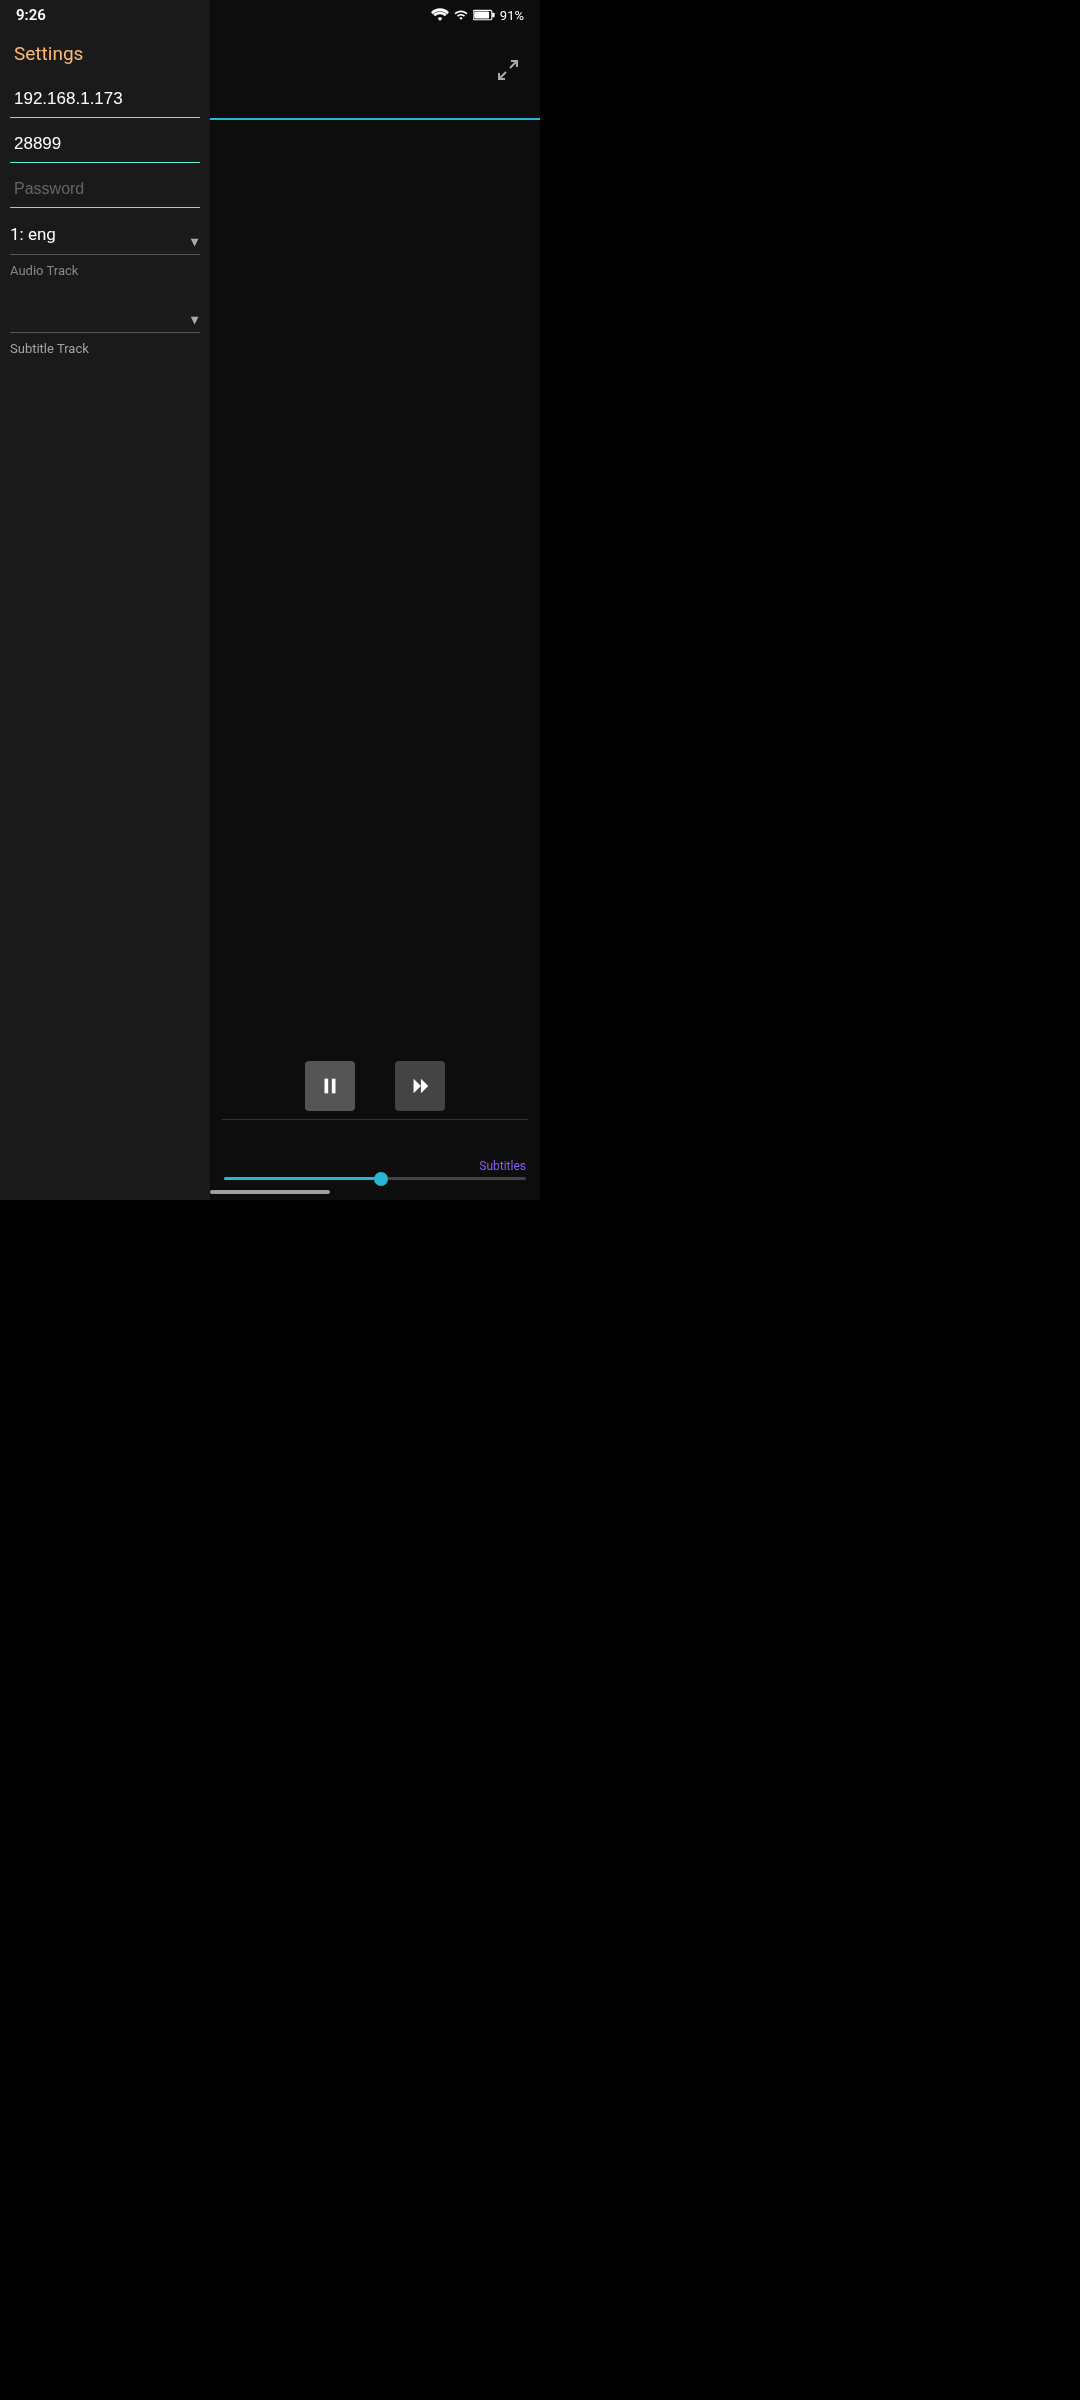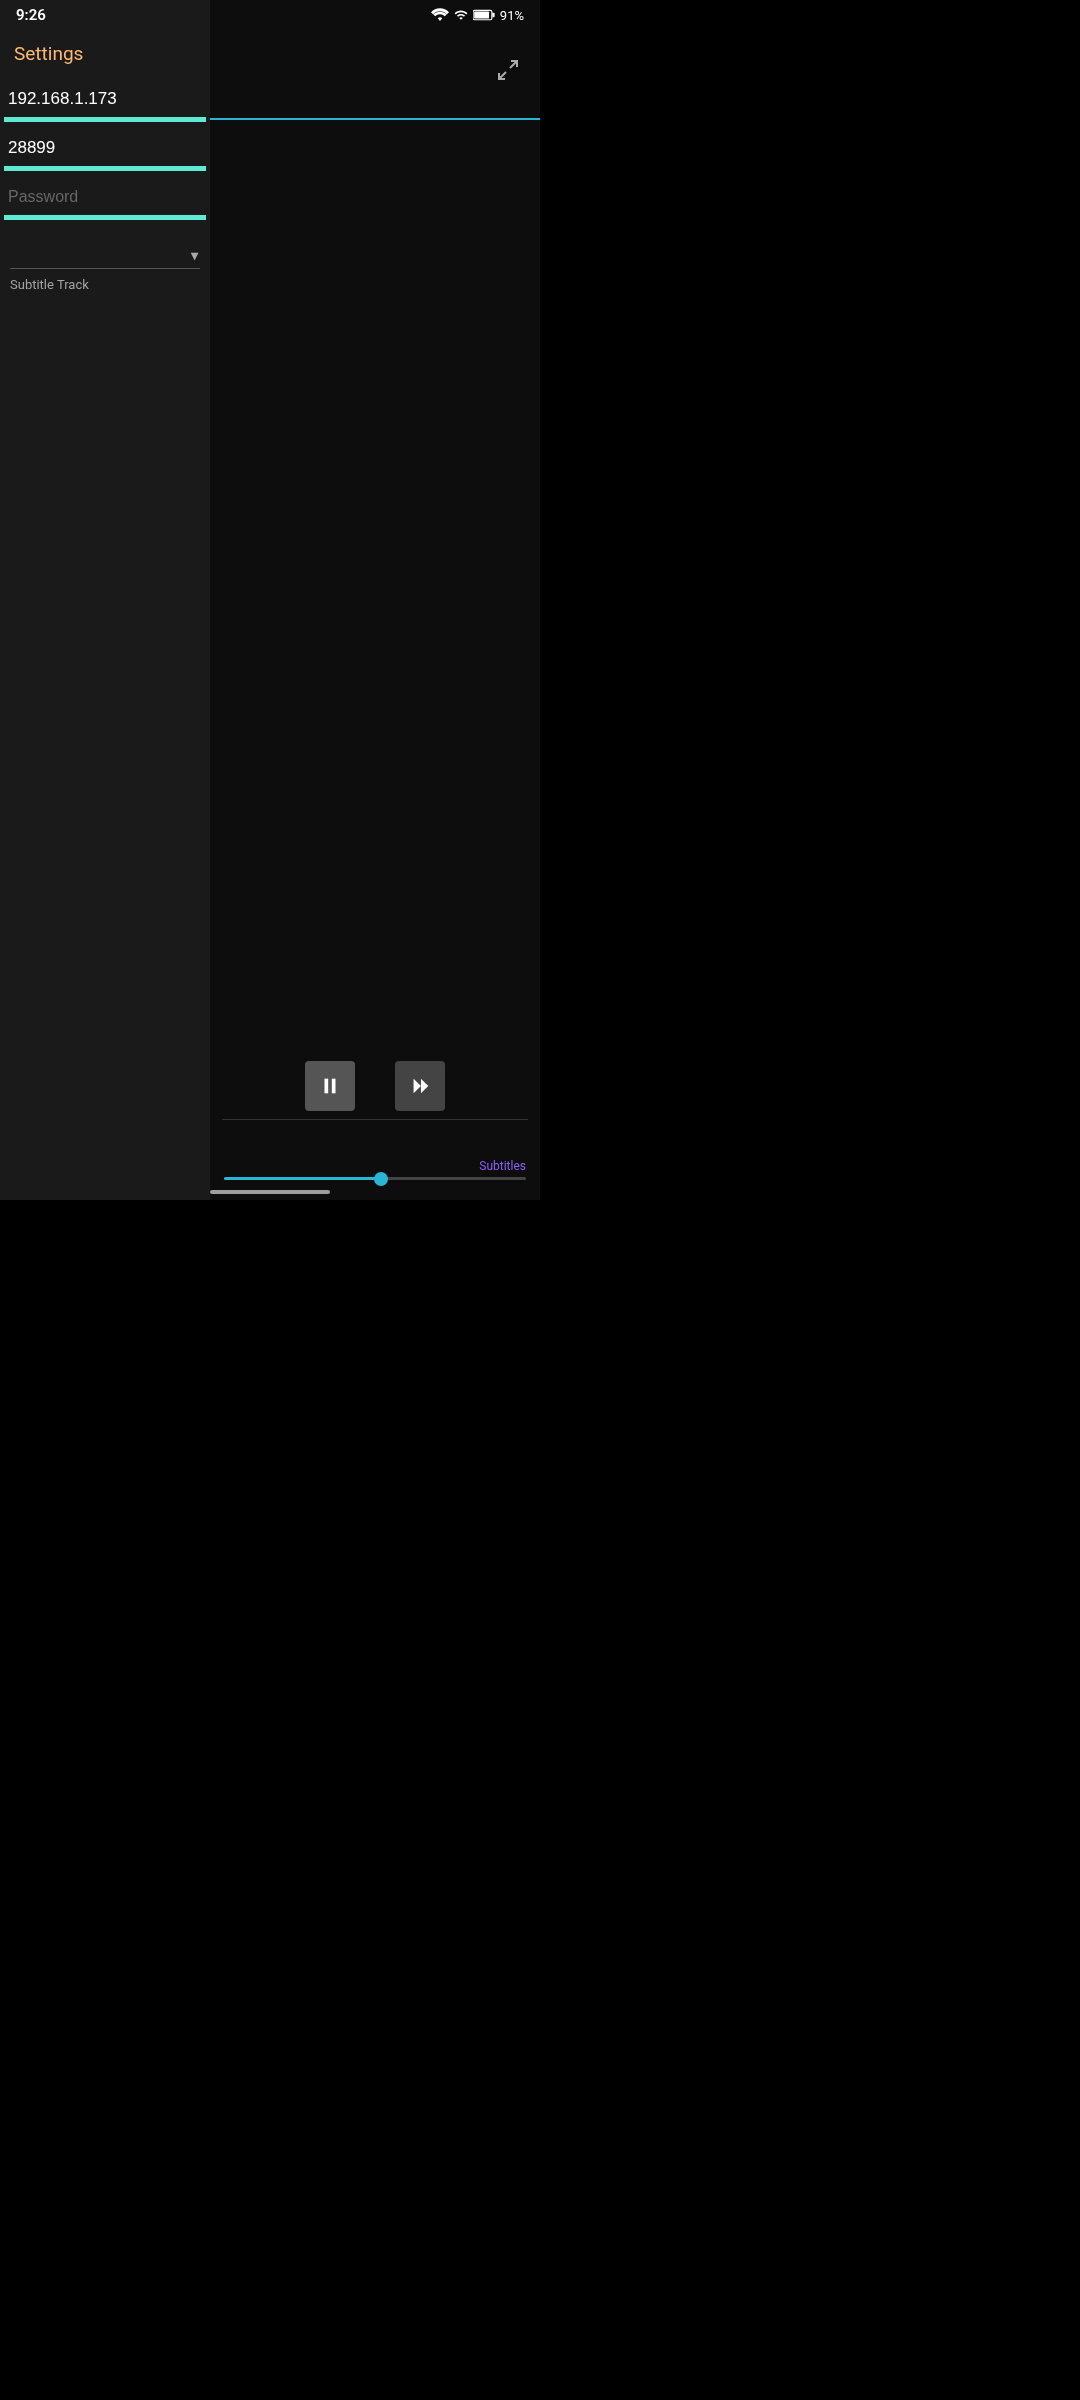--- a/index.html
+++ b/index.html
@@ -71,22 +71,22 @@
       flex-direction: column;
     }
 
     .settings-title {
       padding: 42px 14px 12px 14px;
       font-size: 19px;
       color: #fdba74;
     }
 
     .settings-field {
-      margin: 4px 4px;
-      border-bottom: 5px solid #5eead4;
+      margin: 4px 10px;
+      border-bottom: 1px solid #5eead4;
       padding: 8px 4px;
     }
 
     .settings-field input {
       background: transparent;
       border: none;
       color: #fff;
       font-size: 17px;
       width: 100%;
       outline: none;
@@ -324,20 +324,26 @@
   </div>
 
   <div class="settings-field">
     <input type="text" value="28899" style="">
   </div>
 
   <div class="settings-field">
     <input type="password" placeholder="Password" style="">
   </div>
 
+  <div class="audio-section">
+    <div class="audio-select-wrap">
+      <div class="audio-value">1: eng</div>
+    </div>
+    <div class="audio-label">Audio Track</div>
+  </div>
 
   <div class="audio-section">
     <div class="subtitle-select-wrap">
       <div class="subtitle-val"></div>
     </div>
     <div class="subtitle-lbl">Subtitle Track</div>
   </div>
 
   <div class="spacer"></div>
 </div>

